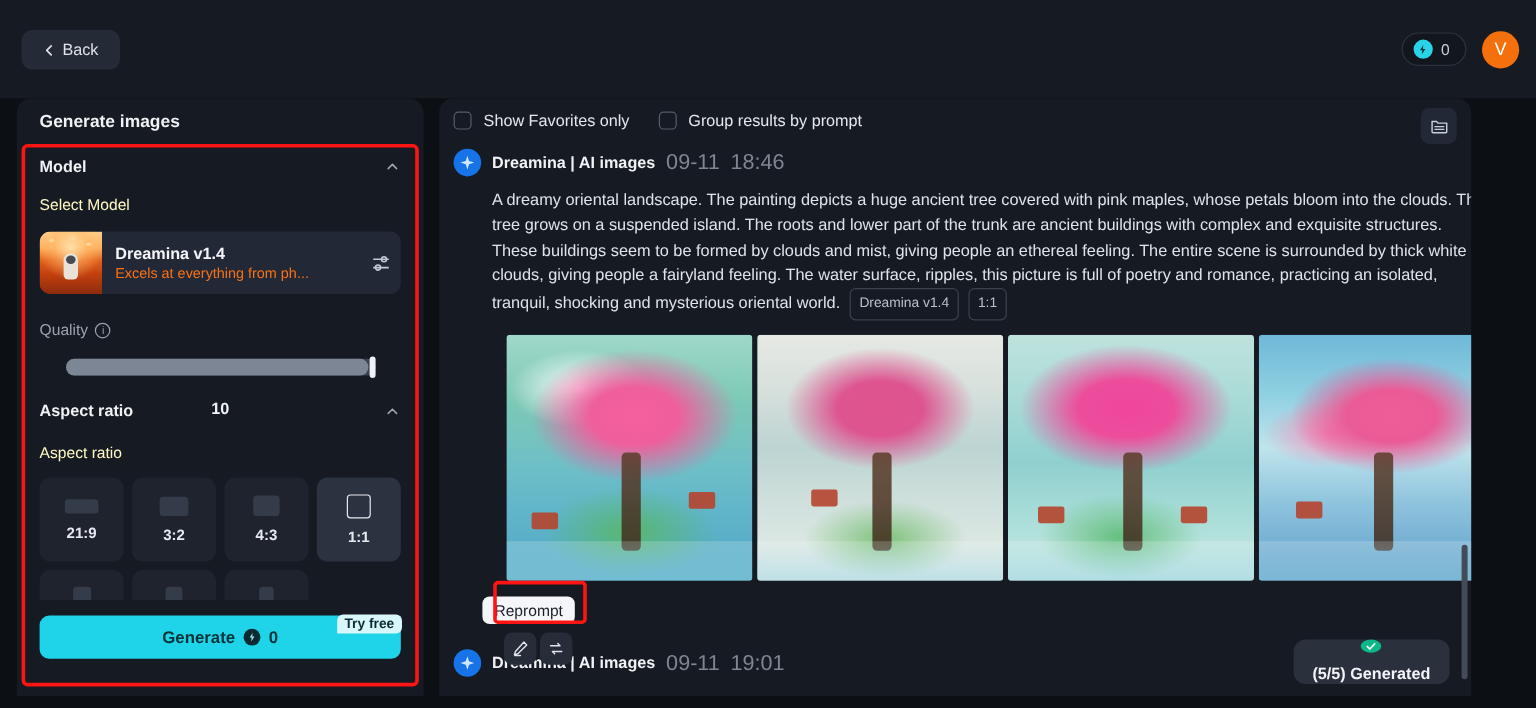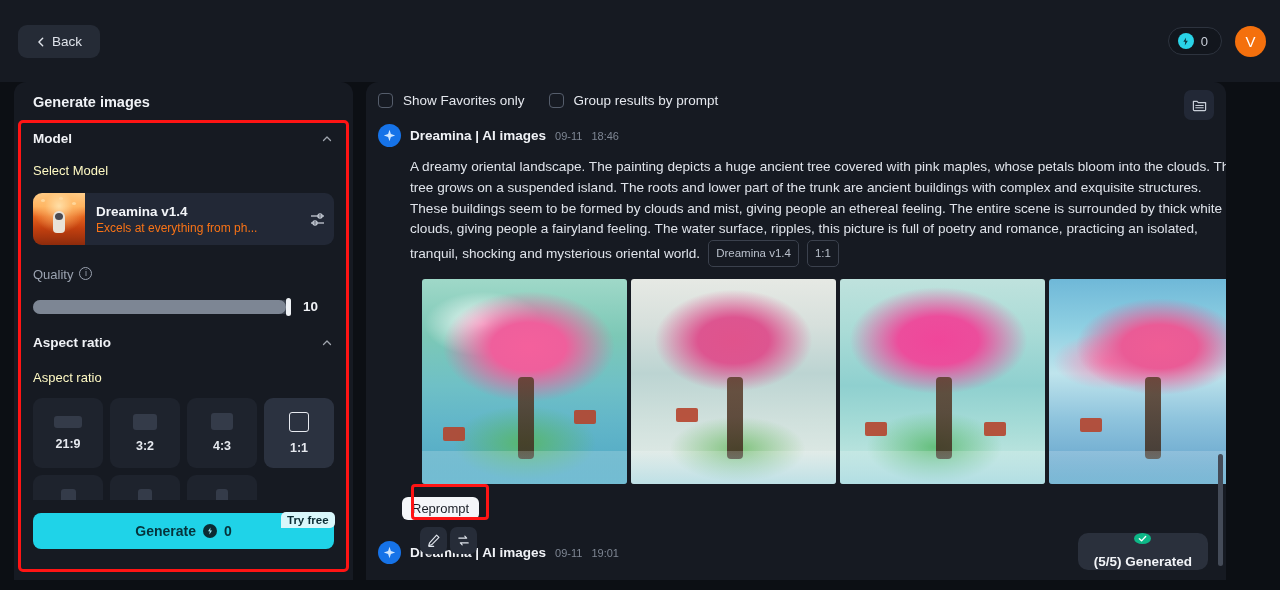--- a/index.html
+++ b/index.html
@@ -104,31 +104,31 @@
   .model-info { padding-left: 11px; flex: 1; min-width: 0; }
   .model-name { color: #f2f4f8; font-size: 13.5px; font-weight: bold; }
   .model-desc {
     color: #f97316; font-size: 12px; margin-top: 2px;
     white-space: nowrap; overflow: hidden; text-overflow: ellipsis; max-width: 195px;
   }
   .model-settings { width: 34px; display: flex; align-items: center; justify-content: center; }
 
   .quality-row {
     position: absolute; left: 33px; top: 267px;
-    display: flex; align-items: flex-start; gap: 6px;
+    display: flex; align-items: flex-end; gap: 6px;
     color: #9aa2b0; font-size: 13px;
   }
   .info-circle {
     width: 13px; height: 13px; border-radius: 50%;
     border: 1px solid #9aa2b0; color: #9aa2b0;
     font-size: 9px; line-height: 11px; text-align: center; cursor: pointer;
   }
   .slider-wrap {
     position: absolute; left: 33px; top: 299px;
-    width: 301px; display: flex; align-items: center; gap: 12px;
+    width: 301px; display: flex; align-items: center; gap: 20px; flex-direction: column;
   }
   .slider-track {
     position: relative; width: 258px; height: 14px; border-radius: 7px;
     background: #3b424e; cursor: pointer;
   }
   .slider-fill { position: absolute; left: 0; top: 0; height: 14px; width: 98%; border-radius: 7px; background: #7d8694; }
   .slider-knob {
     position: absolute; right: 0; top: -2px;
     width: 5px; height: 18px; border-radius: 3px; background: #eef1f5; cursor: grab;
   }
@@ -188,21 +188,21 @@
     display: flex; align-items: center; justify-content: center; cursor: pointer;
   }
 
   .result { position: absolute; left: 12px; top: 42px; width: 880px; }
   .res-head { display: flex; align-items: center; gap: 9px; }
   .brand-av {
     width: 23px; height: 23px; border-radius: 50%; background: #1673e8;
     display: flex; align-items: center; justify-content: center; flex: none;
   }
   .res-name { color: #f0f2f6; font-size: 13.5px; font-weight: bold; }
-  .res-date, .res-time { color: #7e8693; font-size: 11px; }
+  .res-date, .res-time { color: #7e8693; font-size: 18px; }
   .prompt {
     margin-top: 10px; margin-left: 32px;
     color: #dfe3ea; font-size: 13.6px; line-height: 20.8px;
     max-width: 832px;
   }
   .chip {
     display: inline-block; vertical-align: 1px;
     border: 1px solid #3b414d; border-radius: 5px;
     color: #b9c0cb; font-size: 11.5px;
     padding: 2px 7px; margin-left: 8px;

